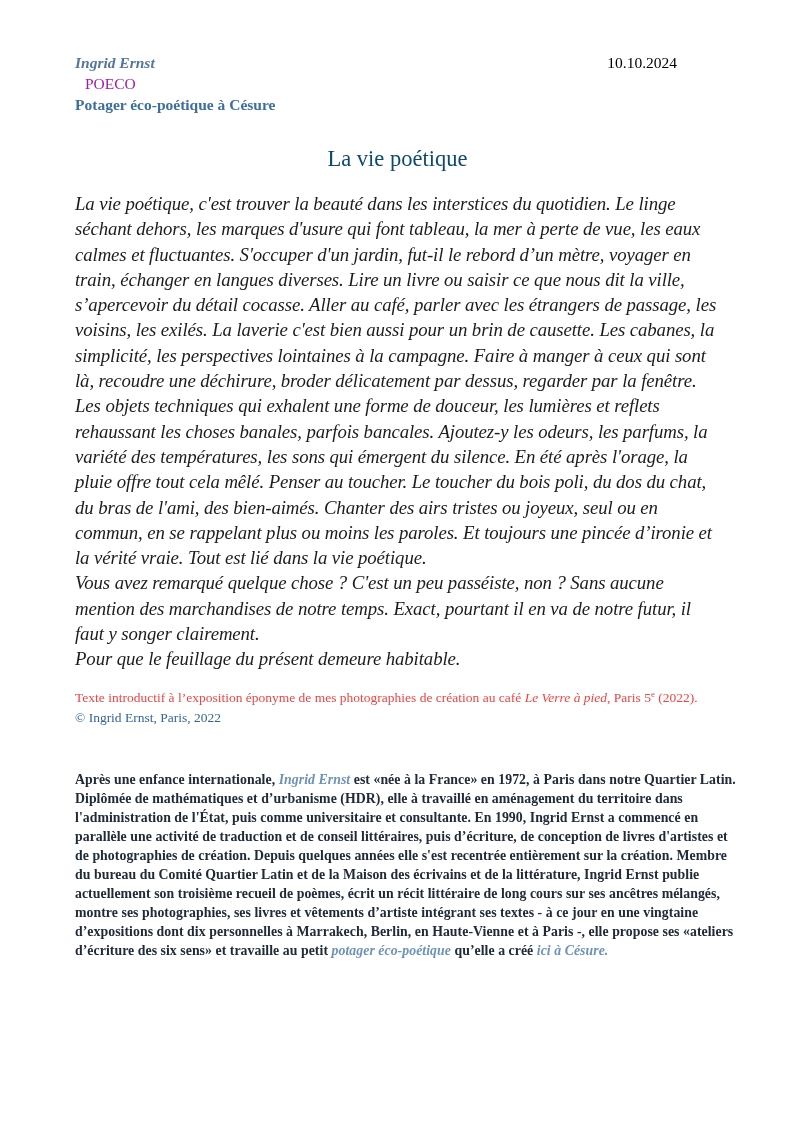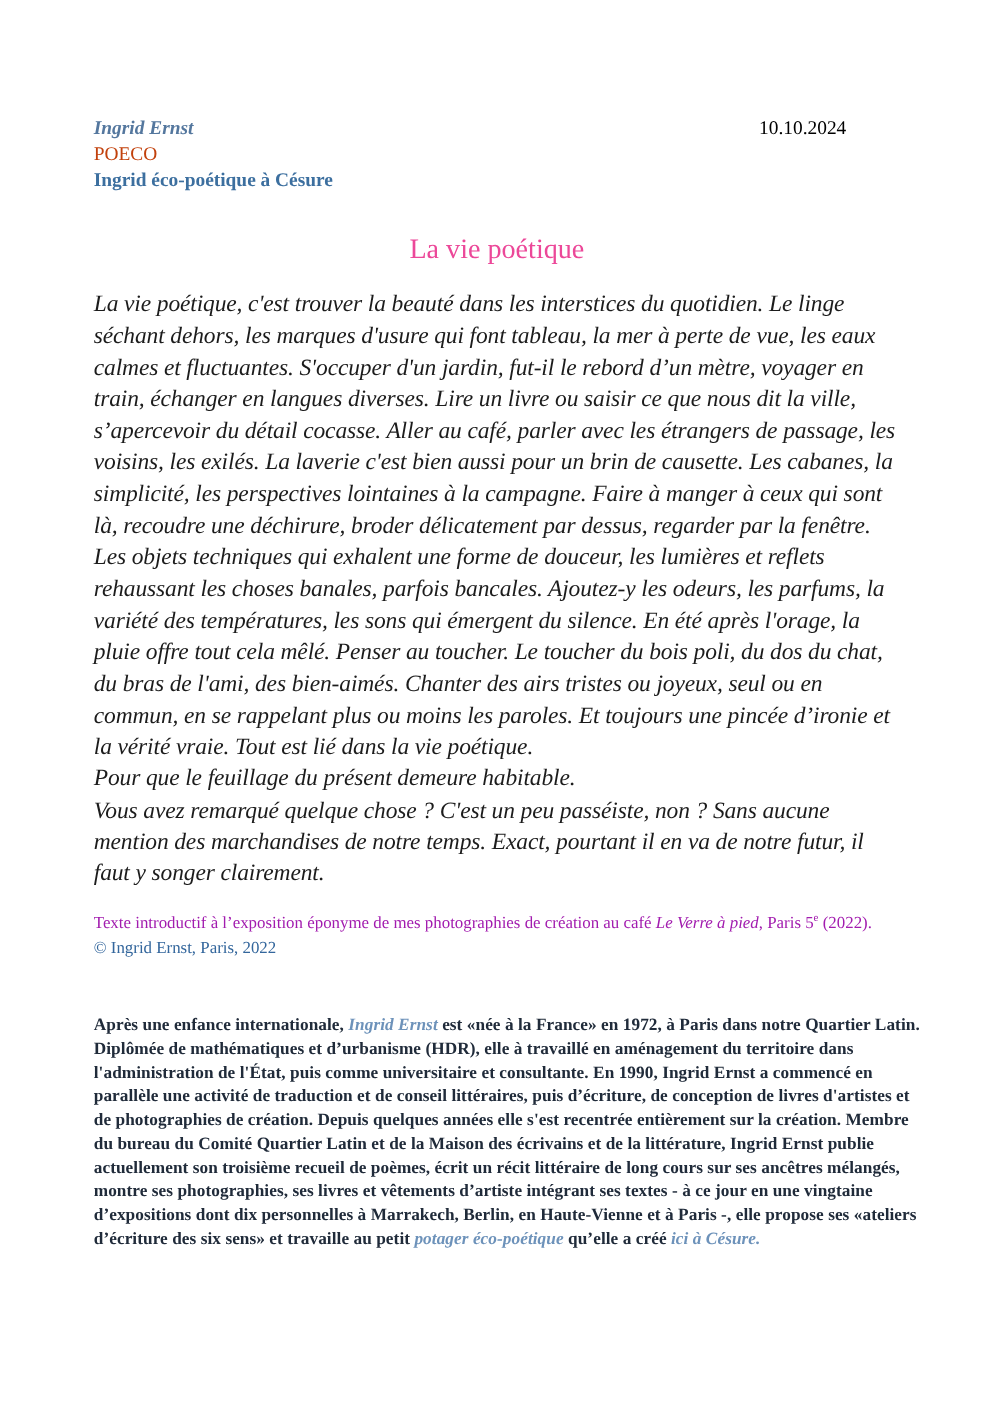--- a/index.html
+++ b/index.html
@@ -3,69 +3,70 @@
 <meta charset="utf-8">
 <style>
   html, body { margin: 0; padding: 0; background: #ffffff; }
   .page {
     position: relative;
     width: 795px;
     height: 1124px;
     margin: 0 auto;
     background: #ffffff;
     box-sizing: border-box;
-    padding: 92px 75px 0 75px;
+    padding: 52px 75px 0 75px;
     font-family: "Liberation Serif", "DejaVu Serif", serif;
     overflow: hidden;
   }
   
   .doc-header { position: relative; }
   .hdr-author {
     font-size: 15.5px; line-height: 21px;
     font-style: italic; font-weight: 600;
     color: #54779e;
   }
   .hdr-org {
     font-size: 15.5px; line-height: 21px;
-    color: #c2410c;
+    color: #a21caf;
+    margin-left: 10px;
   }
   .hdr-project {
     font-size: 15.5px; line-height: 21px;
     font-weight: 700;
     color: #3c6f9f;
   }
   .hdr-date {
     position: absolute; top: 0; right: 43px;
     font-size: 15.5px; line-height: 21px;
     color: #000000;
   }
   
   .doc-title {
     margin: 29px 0 0 0;
     text-align: center;
     font-size: 22.5px;
     font-weight: 400;
     line-height: 30px;
-    color: #ec4899;
+    color: #0c4a6e;
   }
   
   .body-text {
     margin-top: 17px;
     font-size: 18.8px;
     line-height: 25.3px;
     color: #1c1c1c;
     letter-spacing: -0.1px;
   }
   .body-text p { margin: 0; font-style: italic; }
   
   .footnote {
     margin-top: 16px;
     font-size: 13.5px;
     line-height: 19.5px;
-    color: #a21caf;
+    color: #ef4444;
   }
   .copyright {
     margin-top: 1px;
     text-align: left;
     padding-right: 78px;
     font-size: 13.5px;
     line-height: 19px;
     color: #33669c;
   }
   
@@ -85,30 +86,30 @@
   .seg-link { font-style: italic; color: #6d92ba; }
 </style>
 </head>
 <body>
 
 <div class="page">
 
   <header class="doc-header">
     <div class="hdr-author">Ingrid Ernst</div>
     <div class="hdr-org">POECO</div>
-    <div class="hdr-project">Ingrid éco-poétique à Césure</div>
+    <div class="hdr-project">Potager éco-poétique à Césure</div>
     <div class="hdr-date">10.10.2024</div>
   </header>
 
   <h1 class="doc-title">La vie poétique</h1>
 
   <main class="body-text">
     <p>La vie poétique, c'est trouver la beauté dans les interstices du quotidien. Le linge séchant dehors, les marques d'usure qui font tableau, la mer à perte de vue, les eaux calmes et fluctuantes. S'occuper d'un jardin, fut-il le rebord d’un mètre, voyager en train, échanger en langues diverses. Lire un livre ou saisir ce que nous dit la ville, s’apercevoir du détail cocasse. Aller au café, parler avec les étrangers de passage, les voisins, les exilés. La laverie c'est bien aussi pour un brin de causette. Les cabanes, la simplicité, les perspectives lointaines à la campagne. Faire à manger à ceux qui sont là, recoudre une déchirure, broder délicatement par dessus, regarder par la fenêtre. Les objets techniques qui exhalent une forme de douceur, les lumières et reflets rehaussant les choses banales, parfois bancales. Ajoutez-y les odeurs, les parfums, la variété des températures, les sons qui émergent du silence. En été après l'orage, la pluie offre tout cela mêlé. Penser au toucher. Le toucher du bois poli, du dos du chat, du bras de l'ami, des bien-aimés. Chanter des airs tristes ou joyeux, seul ou en commun, en se rappelant plus ou moins les paroles. Et toujours une pincée d’ironie et la vérité vraie. Tout est lié dans la vie poétique.</p>
+    <p>Vous avez remarqué quelque chose ? C'est un peu passéiste, non ? Sans aucune mention des marchandises de notre temps. Exact, pourtant il en va de notre futur, il faut y songer clairement.</p>
     <p>Pour que le feuillage du présent demeure habitable.</p>
-    <p>Vous avez remarqué quelque chose ? C'est un peu passéiste, non ? Sans aucune mention des marchandises de notre temps. Exact, pourtant il en va de notre futur, il faut y songer clairement.</p>
   </main>
 
   <div class="footnote"><span class="seg-normal">Texte introductif à l’exposition éponyme de mes photographies de création au café </span><span class="seg-italic">Le Verre à pied</span><span class="seg-normal">, Paris 5</span><span class="seg-sup">e</span><span class="seg-normal"> (2022).</span></div>
 
   <div class="copyright">© Ingrid Ernst, Paris, 2022</div>
 
   <div class="bio"><span class="seg-normal">Après une enfance internationale, </span><span class="seg-link">Ingrid Ernst</span><span class="seg-normal"> est «née à la France» en 1972, à Paris dans notre Quartier Latin. Diplômée de mathématiques et d’urbanisme (HDR), elle à travaillé en aménagement du territoire dans l'administration de l'État, puis comme universitaire et consultante. En 1990, Ingrid Ernst a commencé en parallèle une activité de traduction et de conseil littéraires, puis d’écriture, de conception de livres d'artistes et de photographies de création. Depuis quelques années elle s'est recentrée entièrement sur la création. Membre du bureau du Comité Quartier Latin et de la Maison des écrivains et de la littérature, Ingrid Ernst publie actuellement son troisième recueil de poèmes, écrit un récit littéraire de long cours sur ses ancêtres mélangés, montre ses photographies, ses livres et vêtements d’artiste intégrant ses textes - à ce jour en une vingtaine d’expositions dont dix personnelles à Marrakech, Berlin, en Haute-Vienne et à Paris -, elle propose ses «ateliers d’écriture des six sens» et travaille au petit </span><span class="seg-link">potager éco-poétique</span><span class="seg-normal"> qu’elle a créé </span><span class="seg-link">ici à Césure.</span></div>
 
 </div>
 

